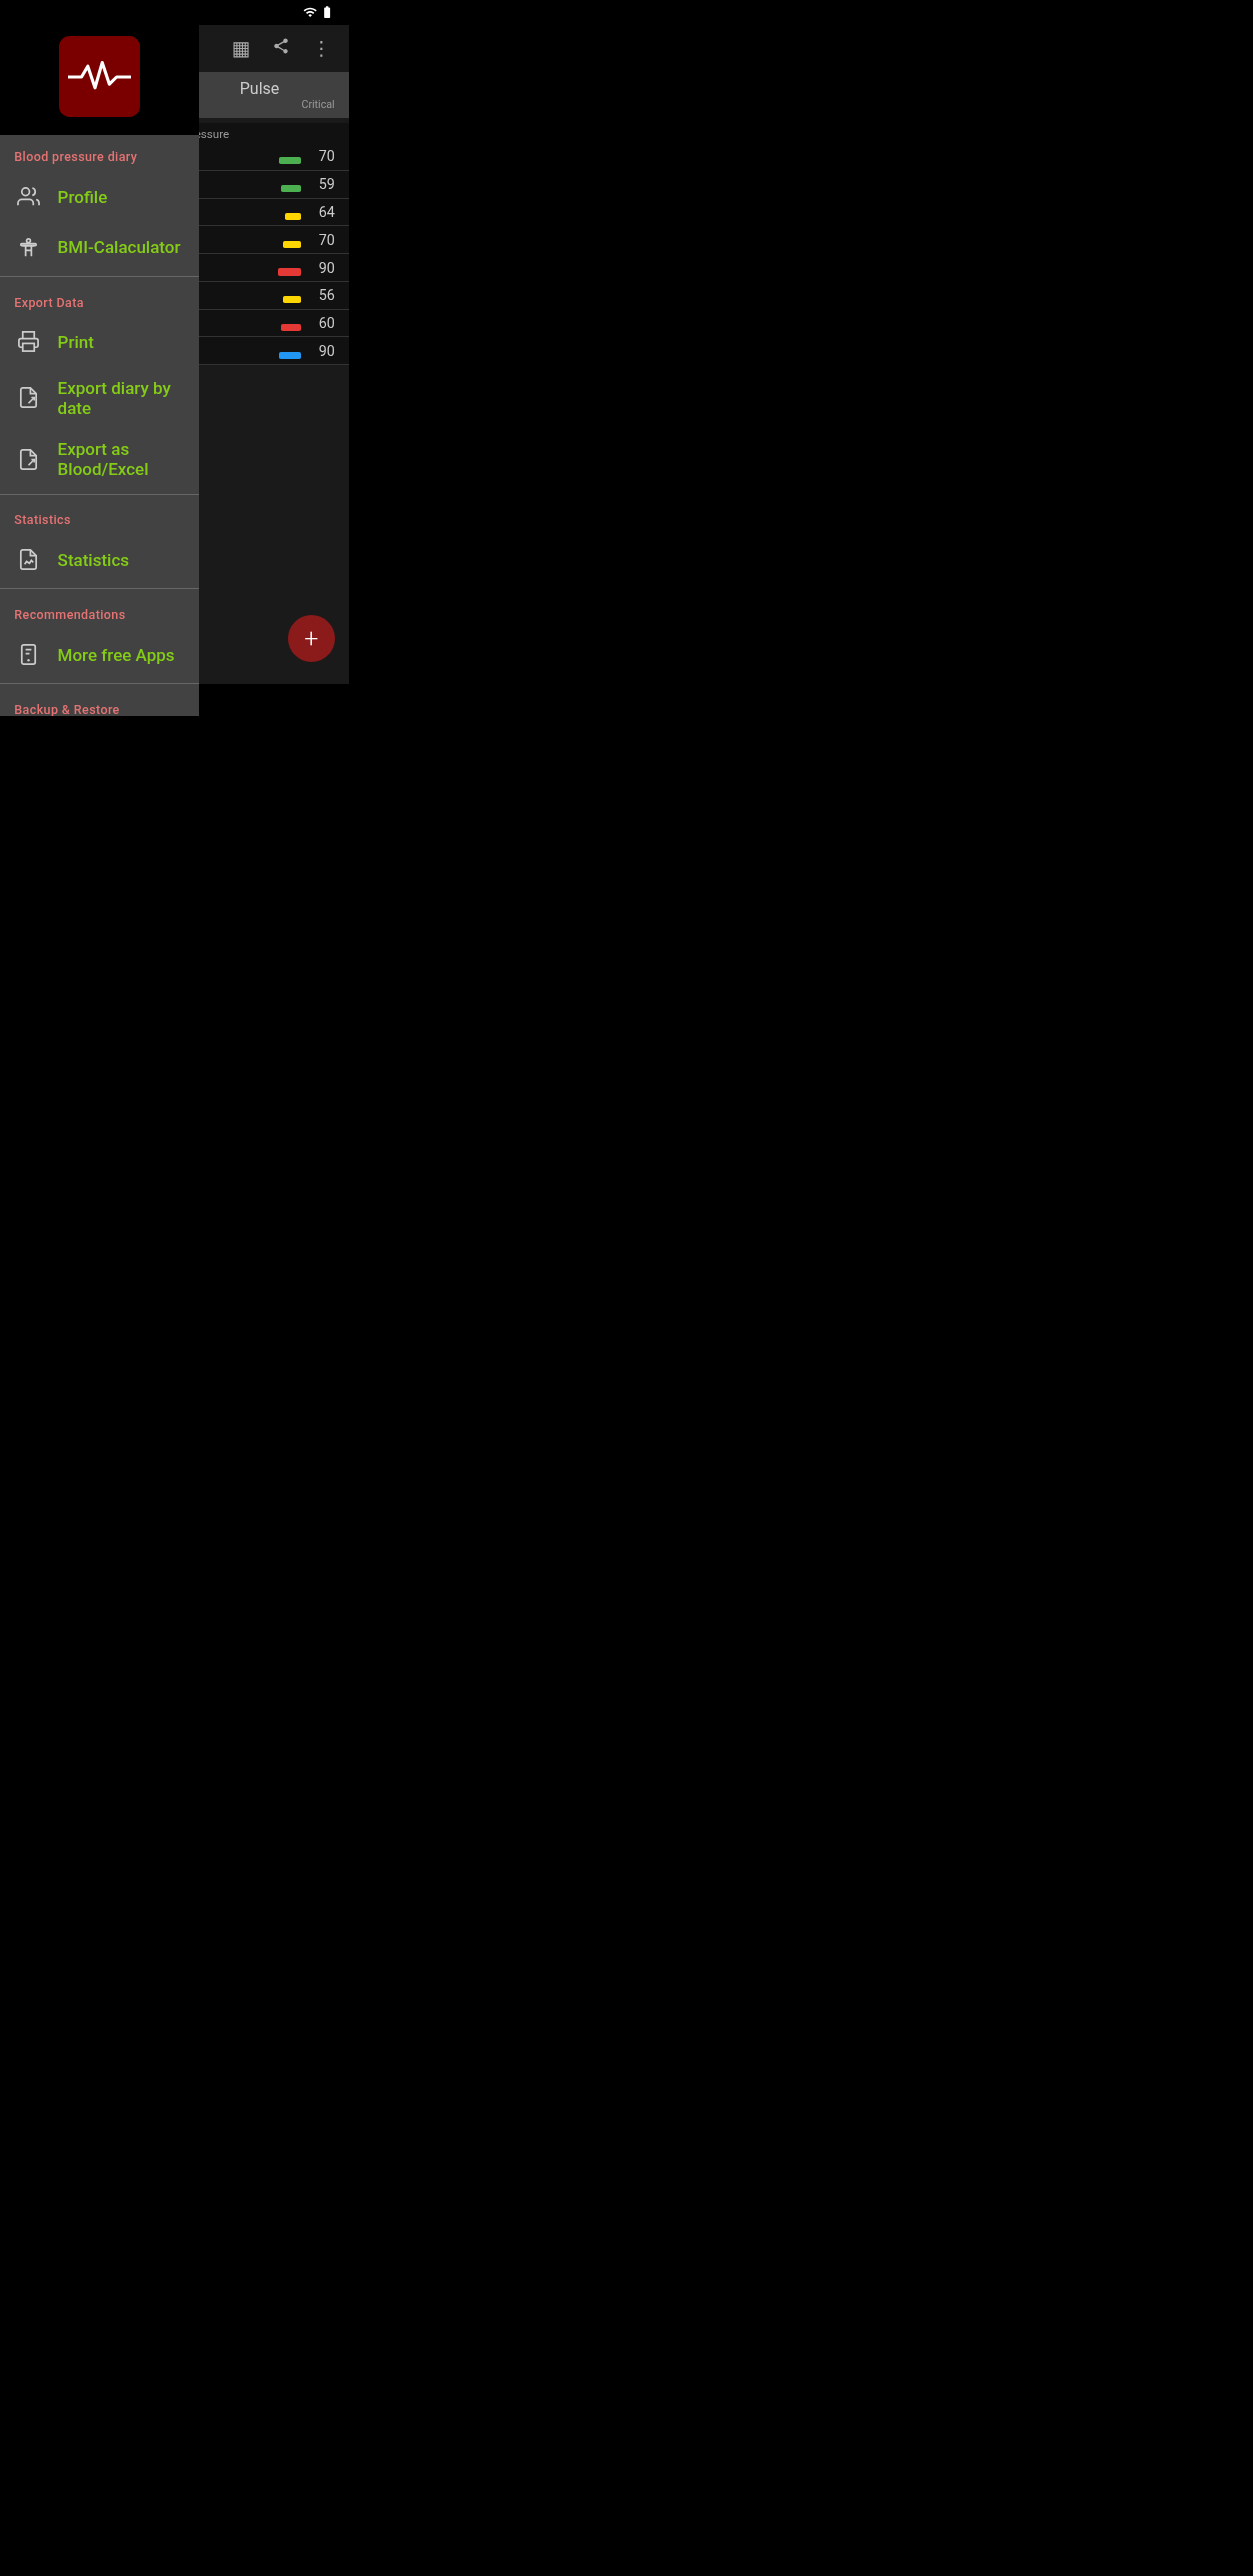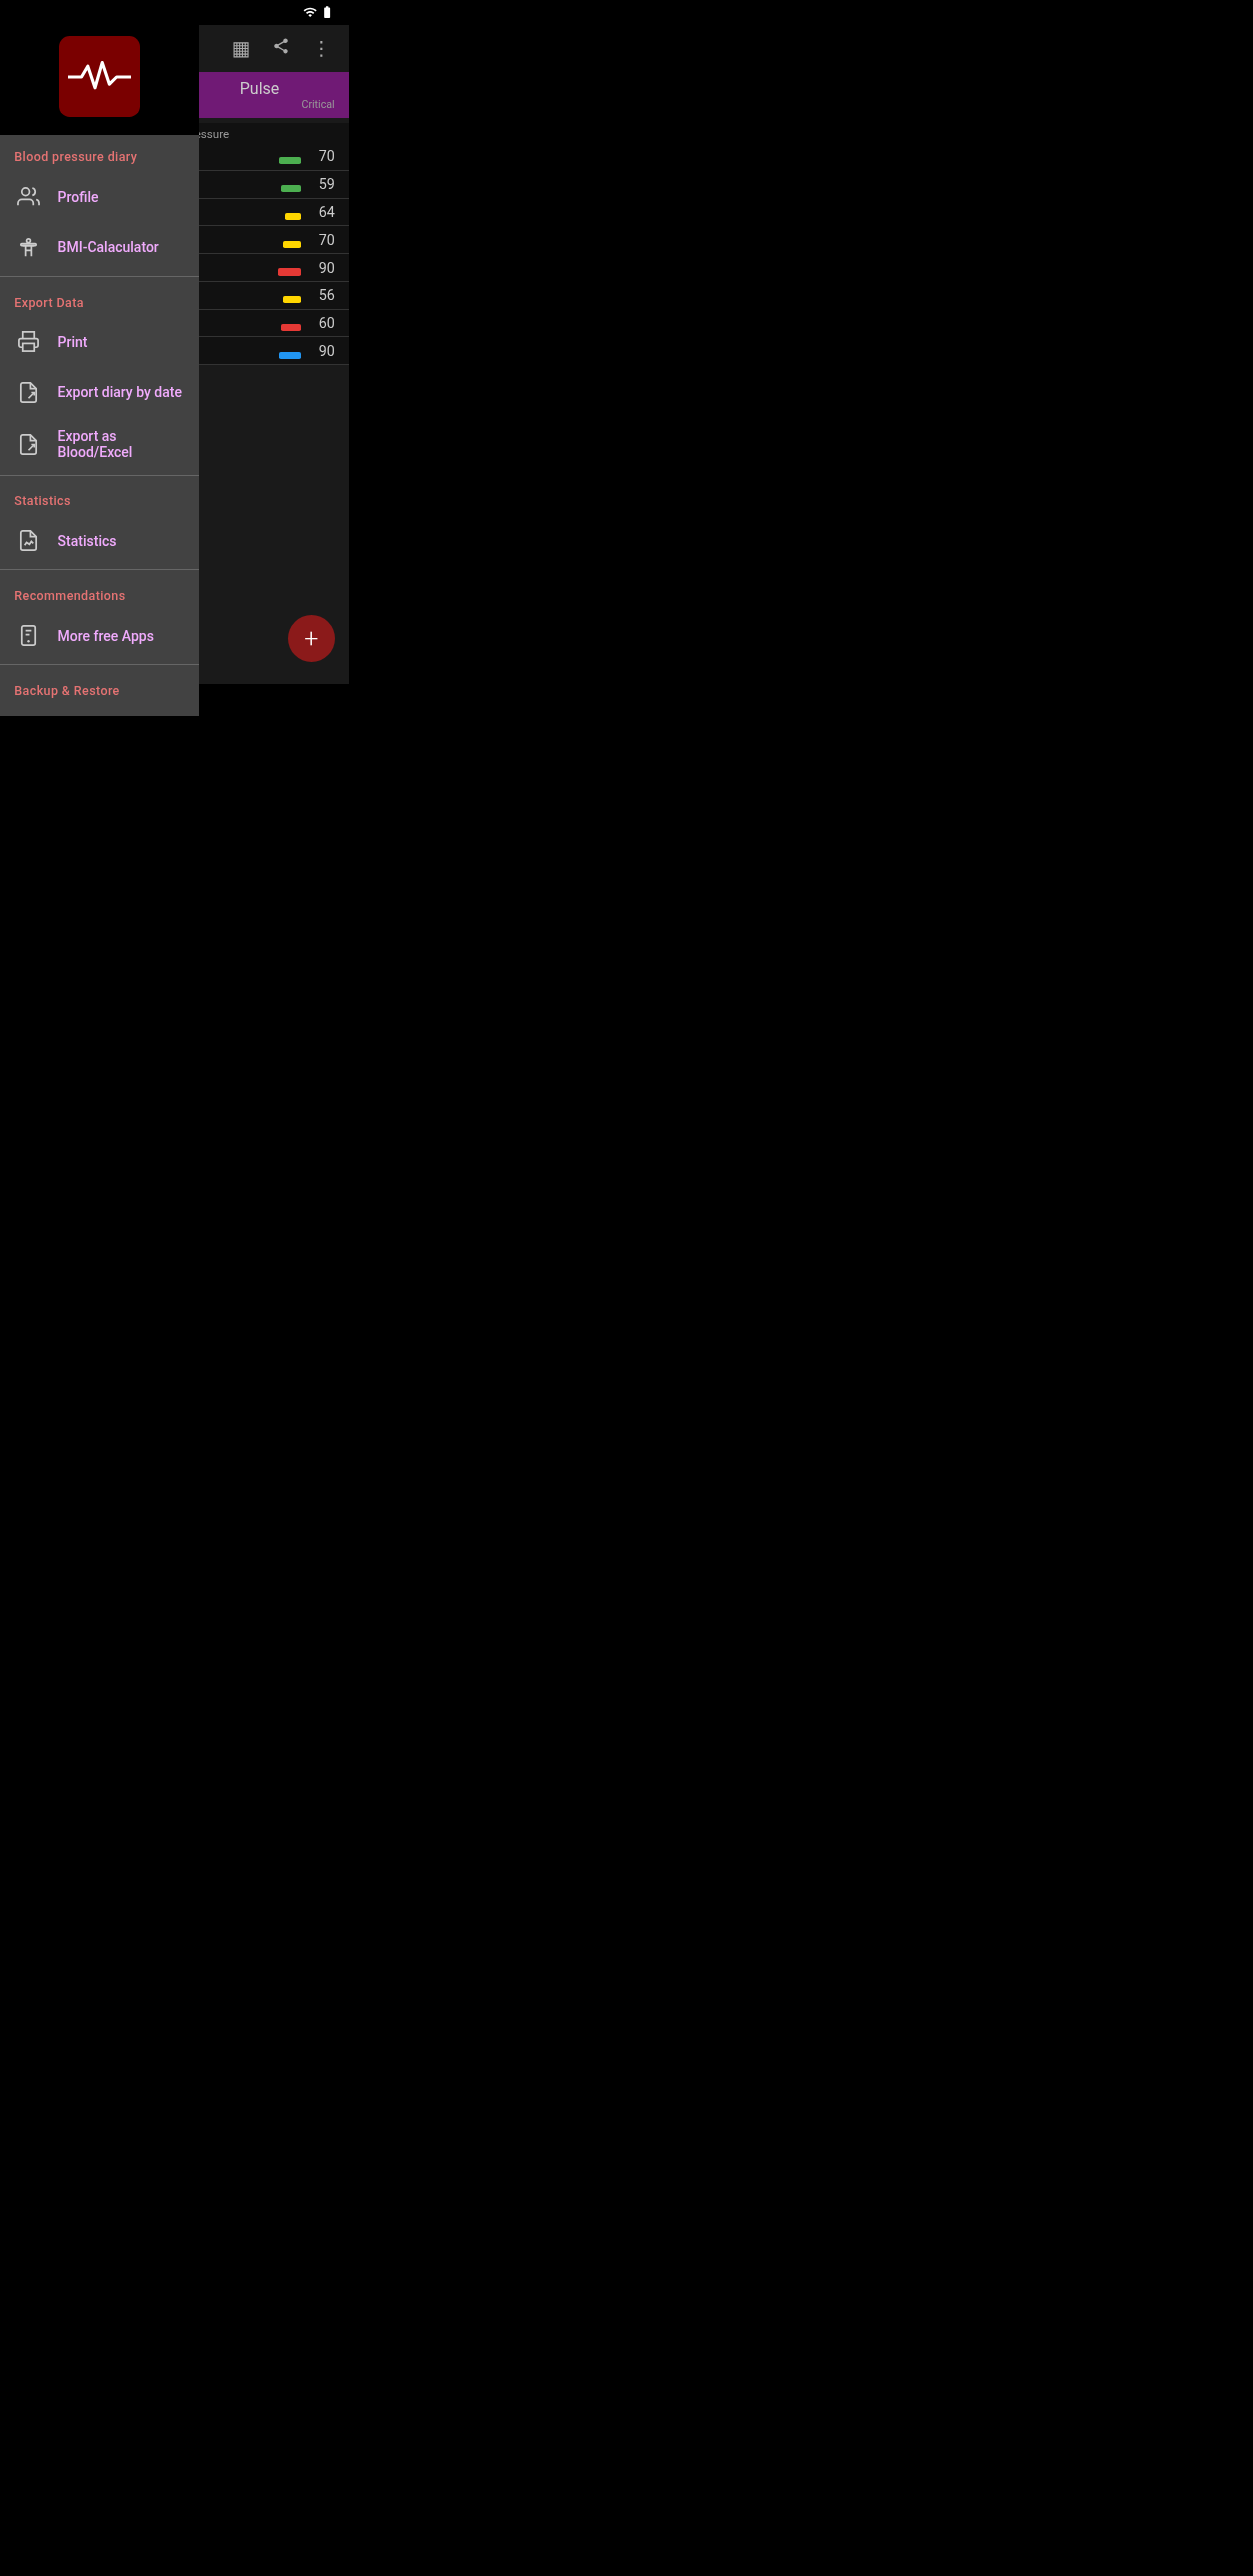--- a/index.html
+++ b/index.html
@@ -61,21 +61,21 @@
       font-size: 19.7px;
       padding: 7.2px;
     }
 
     
     .pulse-band {
       position: absolute;
       top: 72px;
       right: 0;
       width: 179px;
-      background: #701a75;
+      background: #404040;
       padding: 7.2px 14.3px;
     }
 
     .pulse-title {
       color: #ccc;
       font-size: 16px;
       text-align: center;
     }
 
     .pulse-critical {
@@ -229,22 +229,22 @@
       height: 29px;
       display: flex;
       align-items: center;
       justify-content: center;
       color: #ccc;
       font-size: 19.7px;
       flex-shrink: 0;
     }
 
     .menu-label {
-      color: #f0abfc;
-      font-size: 14px;
+      color: #84cc16;
+      font-size: 17px;
       font-weight: 500;
     }
 
     
     .divider {
       height: 0.9px;
       background: #666;
       margin: 3.6px 0;
     }
 

